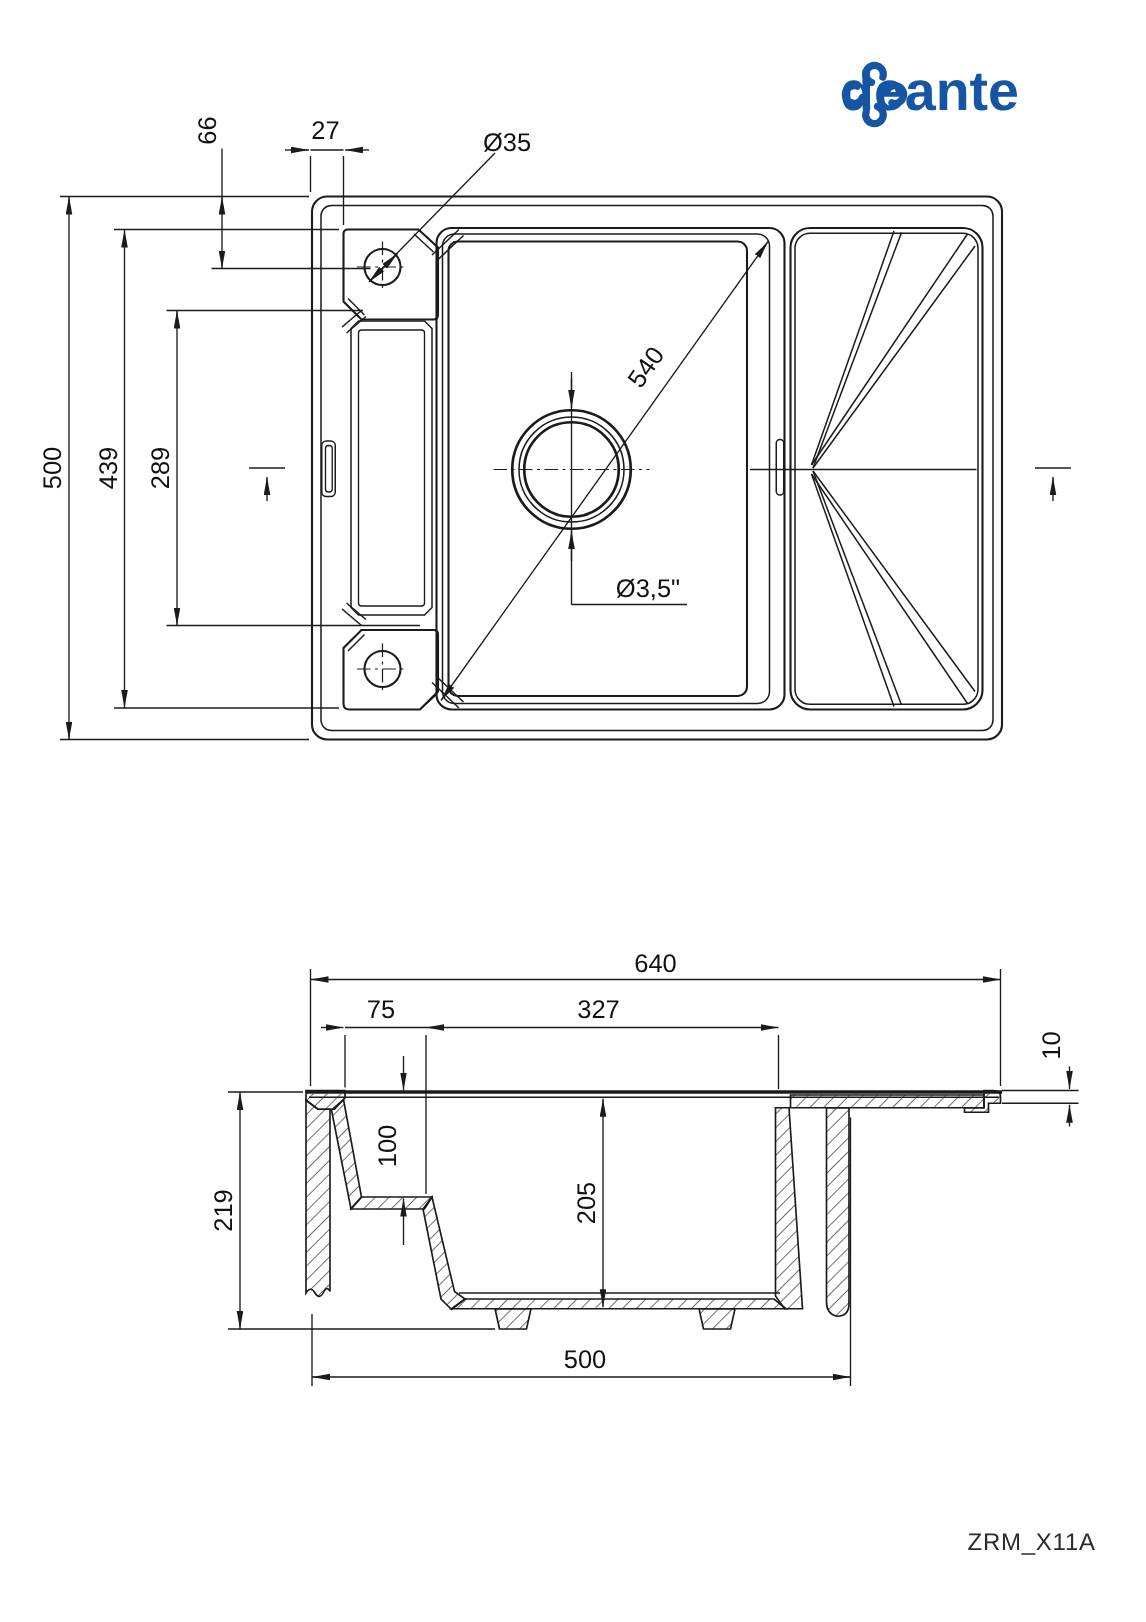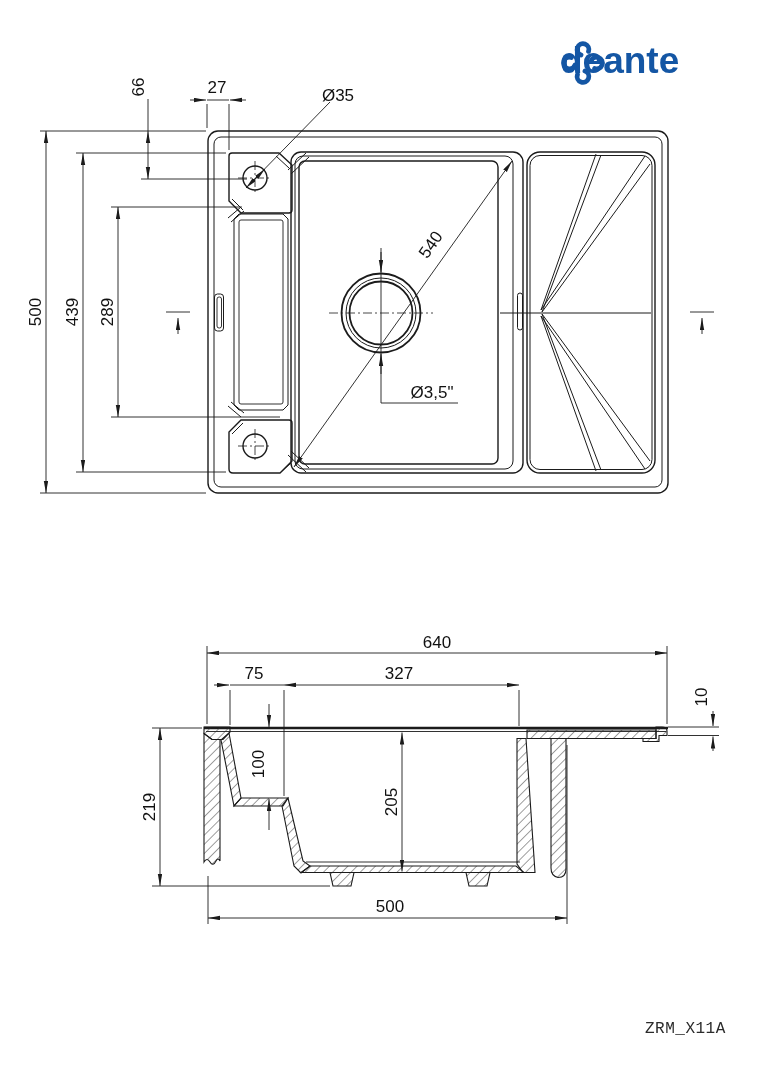--- a/index.html
+++ b/index.html
@@ -8,21 +8,21 @@
   .ln{fill:none;stroke:#1b1b1b;stroke-width:1.4;}
   .ln2{fill:none;stroke:#1b1b1b;stroke-width:1;}
   .bold{fill:none;stroke:#1b1b1b;stroke-width:1.8;}
   .heavy{fill:none;stroke:#1b1b1b;stroke-width:2.4;}
   .dim{fill:none;stroke:#1b1b1b;stroke-width:0.9;}
   .hat{fill:url(#hatch);stroke:#1b1b1b;stroke-width:1.1;}
   .cl{fill:none;stroke:#1b1b1b;stroke-width:0.8;stroke-dasharray:9 3 2 3;}
   text.dt{font-family:"Liberation Sans",sans-serif;font-size:17px;fill:#111;}
   #logo{position:absolute;left:560px;top:40px;display:flex;align-items:center;gap:7px;}
   #logo .word{font-family:"Liberation Sans",sans-serif;font-weight:bold;font-size:37px;color:#1456a4;letter-spacing:0px;}
-  #model{position:absolute;left:645px;top:1020px;font-size:16px;color:#2b2b2b;letter-spacing:0.5px;font-family:Liberation Mono, monospace;}
+  #model{position:absolute;left:645px;top:1020px;font-size:16px;color:#2b2b2b;letter-spacing:0.5px;}
 </style>
 </head>
 <body>
 
 <div id="logo">
   <svg width="46" height="46" viewBox="0 0 44 44">
     <g stroke="#1456a4" stroke-width="4.6" fill="none" stroke-linecap="round">
       <path id="petal" d="M 20.1,14.3 A 5.6,5.6 0 1 1 27.3,10.9"></path>
       <use href="#petal" transform="rotate(90 22 22)"></use>
       <use href="#petal" transform="rotate(180 22 22)"></use>

